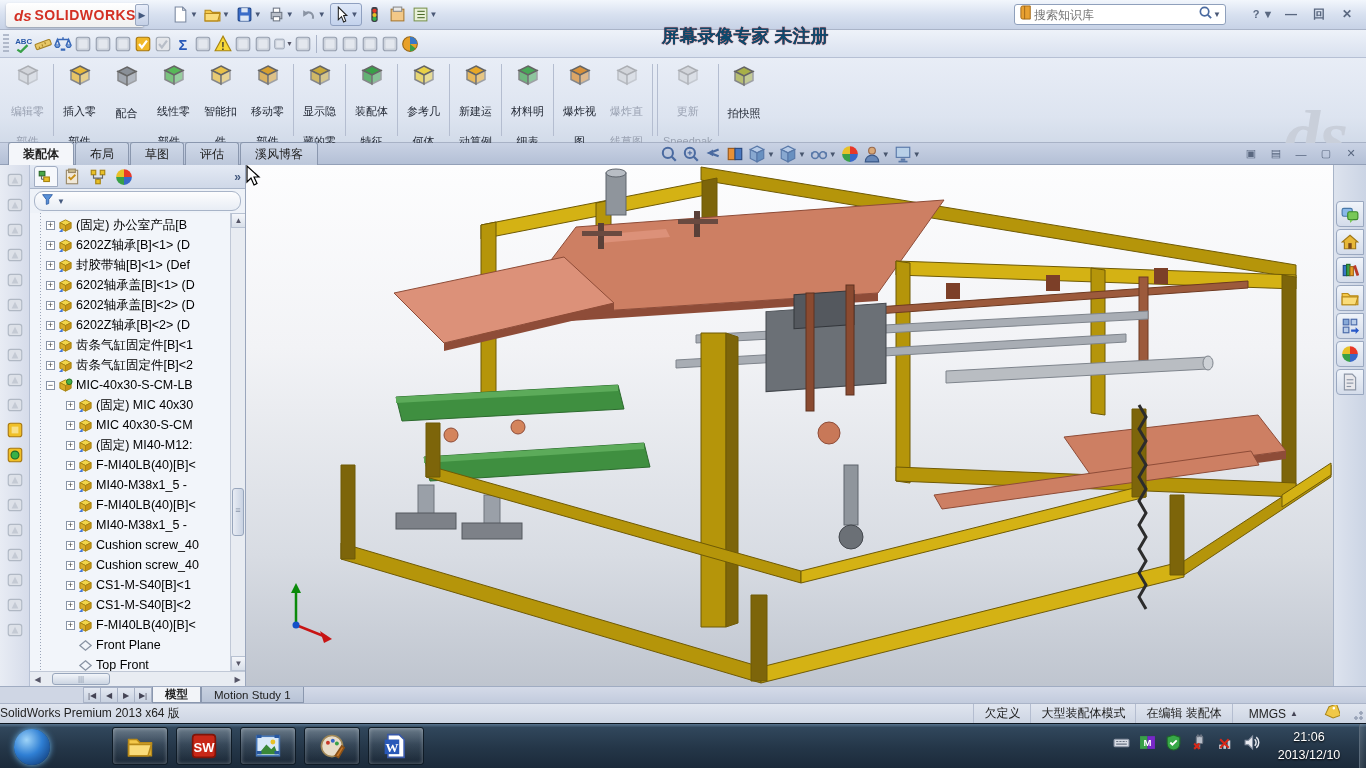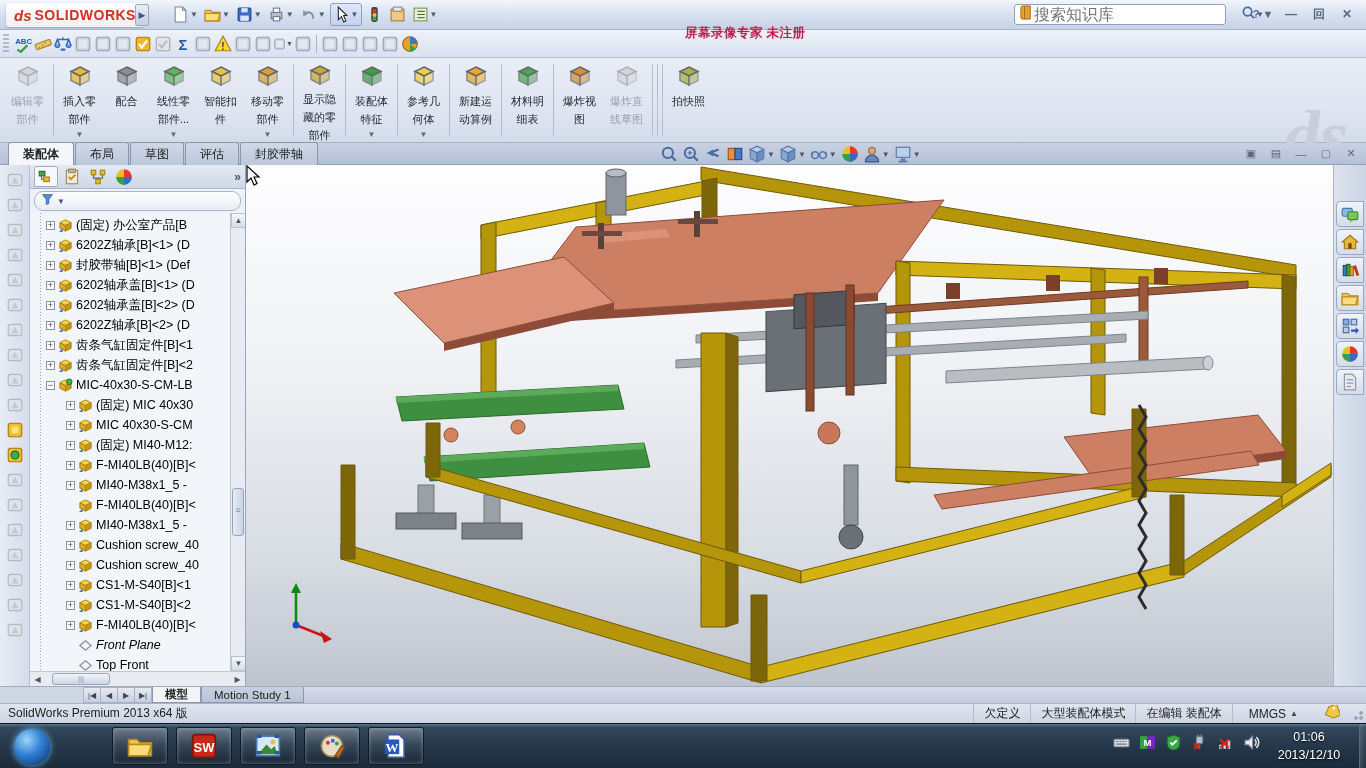--- a/index.html
+++ b/index.html
@@ -16,24 +16,24 @@
   .logo-arrow { position:absolute; left:135px; top:4px; width:14px; height:22px;
     background:linear-gradient(#e8eefa,#c4d0e6); border:1px solid #9aa8c0; border-radius:2px;
     color:#44597e; font-size:9px; display:flex; align-items:center; justify-content:center; }
   .qat { position:absolute; left:170px; top:3px; display:flex; align-items:center; gap:2px; }
   .qat-item { display:flex; align-items:center; padding:2px 2px; border-radius:3px; }
   .qat-item .caret { font-size:8px; color:#4a5876; margin-left:1px; }
   .qat-sel { border:1px solid #8fa0c0; background:linear-gradient(#dfe8f8,#c3d2ec); }
   .title-center { position:absolute; left:560px; top:7px; width:370px; text-align:center;
     font-size:12.5px; color:#2c2c2c; }
   .recorder-mark { position:absolute; left:560px; top:24px; width:370px; text-align:center;
-    font-size:13px; font-weight:normal; color:#be185d; z-index:50; text-shadow:0 0 1px #a00; }
+    font-size:18px; font-weight:bold; color:#0c4a6e; z-index:50; text-shadow:0 0 1px #a00; }
   .searchbox { position:absolute; right:140px; top:4px; width:212px; height:21px;
     background:#fff; border:1px solid #8fa0bc; border-radius:3px; display:flex; align-items:center; padding:0 4px; }
-  .searchbox input { border:none; outline:none; flex:1; font-size:16px; color:#000000; background:transparent; }
+  .searchbox input { border:none; outline:none; flex:1; font-size:12px; color:#000000; background:transparent; }
   .search-caret { font-size:8px; color:#4a5876; }
   .win-ctrls { position:absolute; right:8px; top:5px; display:flex; gap:6px; align-items:center; }
   .win-btn { width:22px; height:18px; display:flex; align-items:center; justify-content:center;
     color:#5a6880; font-size:12px; font-weight:bold; }
 
   
   .menubar { position:absolute; left:0; top:30px; width:1366px; height:28px;
     background:linear-gradient(#eef2f9,#d9e1ef); border-bottom:1px solid #b6c0d4; display:flex; align-items:center; }
   .grip { width:6px; height:20px; margin:0 4px 0 3px;
     background:repeating-linear-gradient(#9aa4b8 0 2px, transparent 2px 4px); opacity:.7; }
@@ -41,21 +41,21 @@
   .mi { width:20px; height:20px; display:flex; align-items:center; justify-content:center; border-radius:2px; }
   .msep { width:1px; height:18px; background:#aab4c8; margin:0 3px; }
 
   
   .ribbon { position:absolute; left:0; top:58px; width:1366px; height:85px;
     background:linear-gradient(#e8edf6,#dde4f0 70%,#d2dbe9); border-bottom:1px solid #a8b2c6; }
   .ribbon-inner { display:flex; align-items:stretch; height:84px; padding-left:4px; }
   .rbtn { min-width:47px; padding:4px 3px 2px; display:flex; flex-direction:column; align-items:center;
     justify-content:flex-start; border-radius:3px; margin:1px 0; }
   .rbtn .ricon { height:26px; display:flex; align-items:center; justify-content:center; }
-  .rbtn .rlabel { font-size:11px; line-height:12px; color:#1e2430; text-align:center; margin-top:6px; }
+  .rbtn .rlabel { font-size:11px; line-height:12px; color:#1e2430; text-align:center; margin-top:18px; }
   .rbtn .rcaret { font-size:8px; color:#5a6880; margin-top:auto; }
   .rbtn.disabled .rlabel { color:#9aa2b2; }
   .rbtn.disabled .ricon { filter:grayscale(1); opacity:.45; }
   .rbtn.active { background:linear-gradient(#dbe5f8,#bccdf0); border:1px solid #7b94c8; box-shadow:inset 0 0 3px #fff; }
   .rsep { width:1px; background:#b4bdd0; margin:6px 2px; }
   .ds-watermark { position:absolute; right:18px; top:48px; font-size:72px; font-weight:bold; font-style:italic;
     color:#c9cfda; font-family:"Liberation Serif",serif; line-height:60px; }
 
   
   .tabrow { position:absolute; left:0; top:143px; width:1366px; height:22px;
@@ -126,21 +126,21 @@
   .dt-nav { width:17px; display:flex; align-items:center; justify-content:center; font-size:8px; color:#445;
     background:linear-gradient(#e4e9f2,#c8d1e0); border:1px solid #a8b2c6; border-left:none; }
   .dtab { padding:1px 12px; font-size:11.5px; color:#222; border:1px solid #8a97ae; border-top:none;
     background:linear-gradient(#c8d1e0,#b8c3d6); display:flex; align-items:center; }
   .dtab.active { background:#f2f4f8; font-weight:bold; }
 
   
   .statusbar { position:absolute; left:0; top:703px; width:1366px; height:20px;
     background:linear-gradient(#e0e5ef,#cdd5e3); border-top:1px solid #aab4c8;
     display:flex; align-items:center; font-size:12px; color:#222; }
-  .sb-left { padding-left:8px; }
+  .sb-left { }
   .sb-right { margin-left:auto; display:flex; align-items:center; height:100%; }
   .sb-item { padding:0 10px; border-left:1px solid #b4bdd0; height:100%; display:flex; align-items:center; }
   .sb-units { padding:0 26px 0 16px; }
   .sb-caret { font-size:8px; margin-left:4px; color:#445; }
   .sb-grip { width:14px; height:14px; margin:0 2px 0 10px;
     background:
       radial-gradient(circle at 11px 11px,#9aa4b8 1.5px,transparent 2px),
       radial-gradient(circle at 11px 6px,#9aa4b8 1.5px,transparent 2px),
       radial-gradient(circle at 6px 11px,#9aa4b8 1.5px,transparent 2px); }
 
@@ -546,20 +546,31 @@
               <polygon points="8,2 14,5 8,8 2,5" fill="#b8bcc4" stroke="#666"></polygon>
               <polygon points="2,5 8,8 8,14 2,11" fill="#b8bcc4" stroke="#666" opacity=".75"></polygon>
               <polygon points="14,5 8,8 8,14 14,11" fill="#b8bcc4" stroke="#666" opacity=".55"></polygon>
             </svg>
           </div>
           <div class="rlabel">爆炸直</div>
           <div class="rlabel">线草图</div>
         </div>
         <div class="rsep"></div>
         <div class="rsep"></div>
+        <div class="rbtn disabled">
+          <div class="ricon">
+            <svg width="24" height="24" viewBox="0 0 16 16">
+              <polygon points="8,2 14,5 8,8 2,5" fill="#b8bcc4" stroke="#666"></polygon>
+              <polygon points="2,5 8,8 8,14 2,11" fill="#b8bcc4" stroke="#666" opacity=".75"></polygon>
+              <polygon points="14,5 8,8 8,14 14,11" fill="#b8bcc4" stroke="#666" opacity=".55"></polygon>
+            </svg>
+          </div>
+          <div class="rlabel">更新</div>
+          <div class="rlabel">Speedpak</div>
+        </div>
         <div class="rsep"></div>
         <div class="rbtn">
           <div class="ricon">
             <svg width="24" height="24" viewBox="0 0 16 16">
               <polygon points="8,2 14,5 8,8 2,5" fill="#a8b048" stroke="#666"></polygon>
               <polygon points="2,5 8,8 8,14 2,11" fill="#a8b048" stroke="#666" opacity=".75"></polygon>
               <polygon points="14,5 8,8 8,14 14,11" fill="#a8b048" stroke="#666" opacity=".55"></polygon>
             </svg>
           </div>
           <div class="rlabel">拍快照</div>
@@ -567,21 +578,21 @@
       </div>
     <div class="ds-watermark">ds</div>
   </div>
 
   <div class="tabrow">
     <div class="rtabs" id="ribbon-tabs">
         <div class="rtab active">装配体</div>
         <div class="rtab">布局</div>
         <div class="rtab">草图</div>
         <div class="rtab">评估</div>
-        <div class="rtab">封胶带轴</div>
+        <div class="rtab">溪风博客</div>
       </div>
   </div>
   <div class="headsup" id="headsup">
       <div class="hicon">
         <svg width="18" height="18" viewBox="0 0 16 16">
           <circle cx="7" cy="7" r="4.5" fill="none" stroke="#4a6aa0" stroke-width="1.8"></circle>
           <line x1="10.5" y1="10.5" x2="14" y2="14" stroke="#4a6aa0" stroke-width="2"></line>
         </svg>
       </div>
       <div class="hicon">
@@ -1066,21 +1077,21 @@
               <span class="ticon">
                 <svg width="15" height="15" viewBox="0 0 16 16">
                   <polygon points="8,2 14,5 8,8 2,5" fill="#f2d448" stroke="#a88410"></polygon>
                   <polygon points="2,5 8,8 8,14 2,11" fill="#d8ac28" stroke="#a88410"></polygon>
                   <polygon points="14,5 8,8 8,14 14,11" fill="#c89418" stroke="#a88410"></polygon>
                   <polygon points="1,15 5,11 5,15" fill="#4878d8"></polygon>
                 </svg>
               </span>
               <span>F-MI40LB(40)[B]&lt;</span>
             </div>
-            <div class="trow" style="padding-left: 36px; font-style: italic;">
+            <div class="trow" style="padding-left: 36px;">
               <span class="texp none">+</span>
               <span class="ticon">
                 <svg width="15" height="15" viewBox="0 0 16 16">
                   <polygon points="8,3 14,8 8,13 2,8" fill="none" stroke="#8a94a4" stroke-width="1.4"></polygon>
                 </svg>
               </span>
               <span>Front Plane</span>
             </div>
             <div class="trow" style="padding-left: 36px;">
               <span class="texp none">+</span>
@@ -1366,18 +1377,18 @@
             <rect x="6" y="8" width="2.5" height="6" fill="#c8ccd4"></rect>
             <rect x="10" y="6" width="2.5" height="8" fill="#c8ccd4"></rect>
             <path d="M3 5l8 8M3 13 11 5" stroke="#d82818" stroke-width="2"></path>
           </svg></div>
         <div><svg width="17" height="17" viewBox="0 0 16 16">
             <polygon points="2,6 5,6 9,2 9,14 5,10 2,10" fill="#e8eaf0" stroke="#8a94a4"></polygon>
             <path d="M11 5a4 4 0 0 1 0 6M12.5 3a6.5 6.5 0 0 1 0 10" fill="none" stroke="#e8eaf0" stroke-width="1.4"></path>
           </svg></div>
       </div>
     <div class="clock">
-      <div>01:06</div>
+      <div>21:06</div>
       <div>2013/12/10</div>
     </div>
     <div class="show-desktop"></div>
   </div>
 </div>
 
 </body></html>

